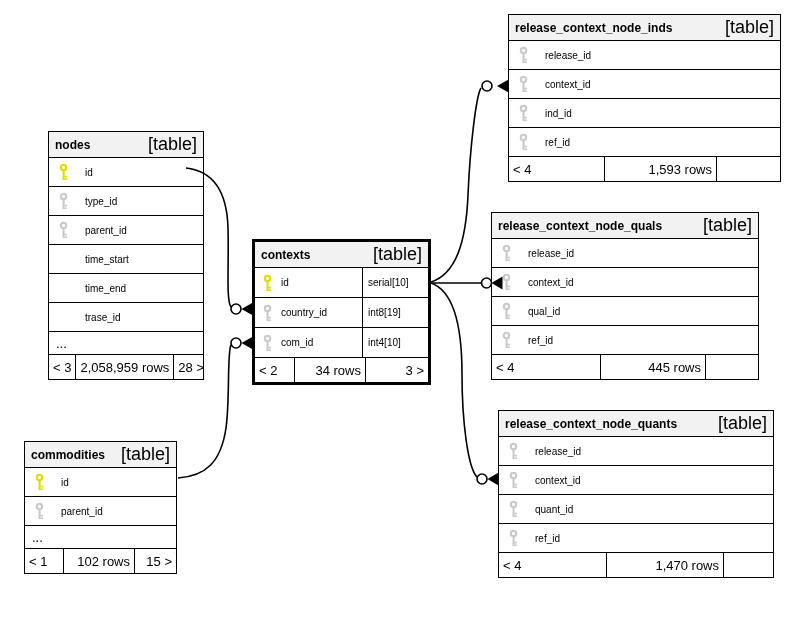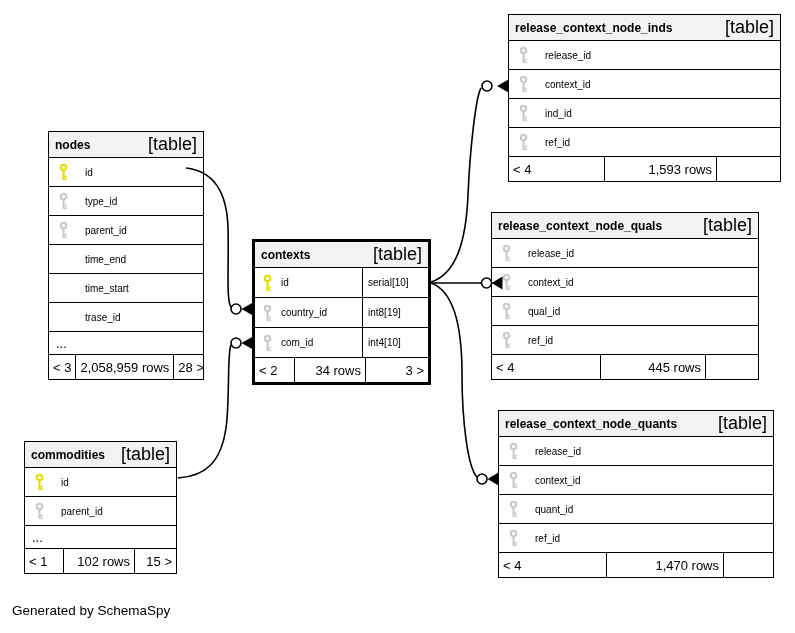--- a/index.html
+++ b/index.html
@@ -91,24 +91,24 @@
         </svg>
       <span class="nm">type_id</span>
     </div>
     <div class="trow">
       <svg class="keyicon fk" width="9" height="17">
           <use href="#keysym"></use>
         </svg>
       <span class="nm">parent_id</span>
     </div>
     <div class="trow">
+      <span class="nm">time_start</span>
+    </div>
+    <div class="trow">
       <span class="nm">time_end</span>
-    </div>
-    <div class="trow">
-      <span class="nm">time_start</span>
     </div>
     <div class="trow">
       <span class="nm">trase_id</span>
     </div>
     <div class="dots">...</div>
     <div class="tfoot">
       <span class="fc fc1">&lt; 3</span>
       <span class="fc fc2 r">2,058,959 rows</span>
       <span class="fc fill r">28 &gt;</span>
     </div>
@@ -296,14 +296,13 @@
 
     <path d="M 431 283 L 481.5 283"></path>
     <circle cx="486.5" cy="283" r="5" fill="#fff"></circle>
     <polygon fill="#000" stroke="none" points="502.5,276.5 502.5,289.5 491.5,283"></polygon>
 
     <path d="M 431 283 C 454 291 462 326 462 374 C 462 422 468 468 477 477"></path>
     <circle cx="482" cy="479" r="5" fill="#fff"></circle>
     <polygon fill="#000" stroke="none" points="498.5,472.5 498.5,485.5 487.5,479"></polygon>
   </svg>
 
-  <div class="note">Generated by SchemaSpy</div>
 </div>
 
 </body></html>

